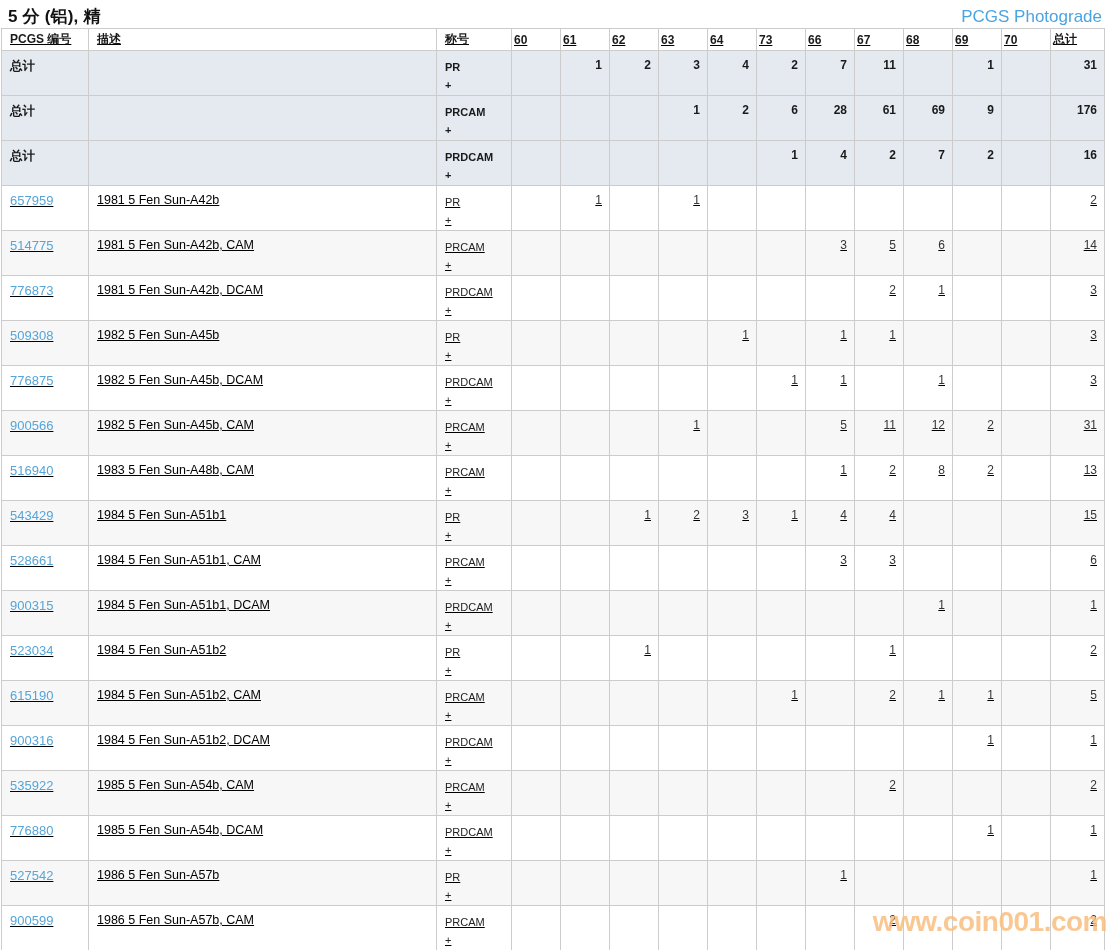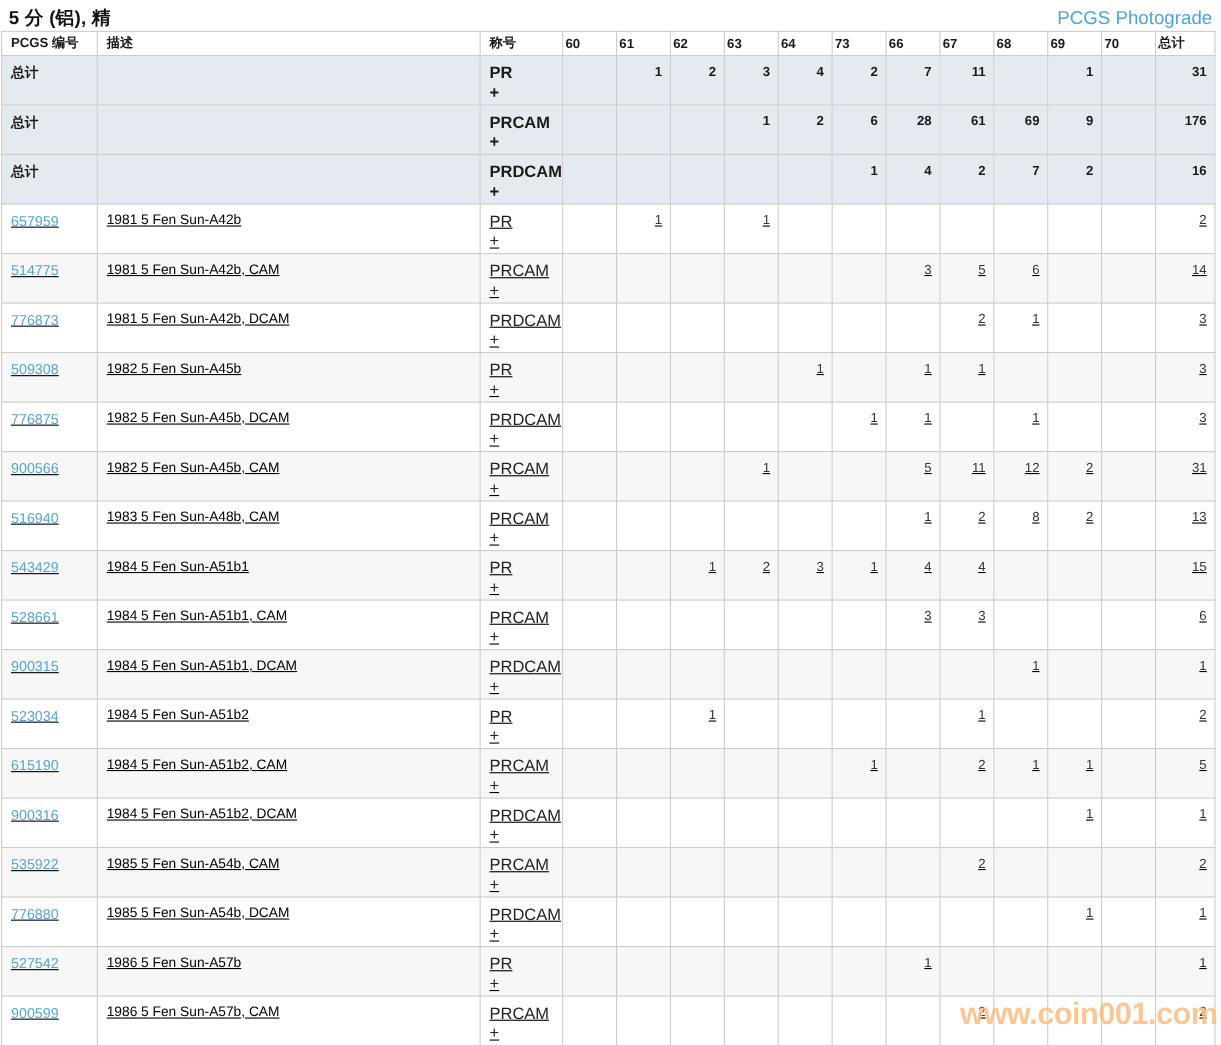--- a/index.html
+++ b/index.html
@@ -34,21 +34,21 @@
     border-collapse: collapse;
     table-layout: fixed;
     width: 1103px;
     margin-left: 1px;
   }
   .pop-table th, .pop-table td {
     border: 1px solid #ccc;
     overflow: hidden;
     white-space: nowrap;
   }
-  .pop-table thead tr { height: 14px; }
+  .pop-table thead tr { height: 14px; text-decoration: underline; }
   .pop-table th {
     font-size: 12px;
     font-weight: bold;
     color: #1a1a1a;
     text-align: left;
     padding: 2px 6px 2px 8px;
     background: #fff;
   }
   .pop-table th.num {
     padding: 2px 7px 2px 2px;
@@ -58,21 +58,21 @@
     vertical-align: top;
     font-size: 12px;
     color: #333;
   }
   td.c-pcgs { padding: 7px 0 0 8px; font-size: 13px; }
   td.c-pcgs a {
     color: var(--pcgs-number-blue, #55a5d9);
     text-decoration: none;
   }
   td.c-desc { padding: 7px 0 0 8px; font-size: 12.5px; color: #000000; }
-  td.c-desig { padding: 7px 0 0 8px; font-size: 15px; line-height: 18px; color: #222; margin-top: 27px; }
+  td.c-desig { padding: 7px 0 0 8px; font-size: 11px; line-height: 18px; color: #222; margin-top: 27px; }
   td.c-num {
     text-align: right;
     padding: 7px 7px 0 2px;
   }
   tr.total-row {
     background: var(--total-row-bg, #e4eaf0);
     font-weight: bold;
   }
   tr.total-row td { color: #1a1a1a; border-top-color: #f4f6f8; }
   tr.total-row td.c-pcgs { font-size: 12.5px; }

